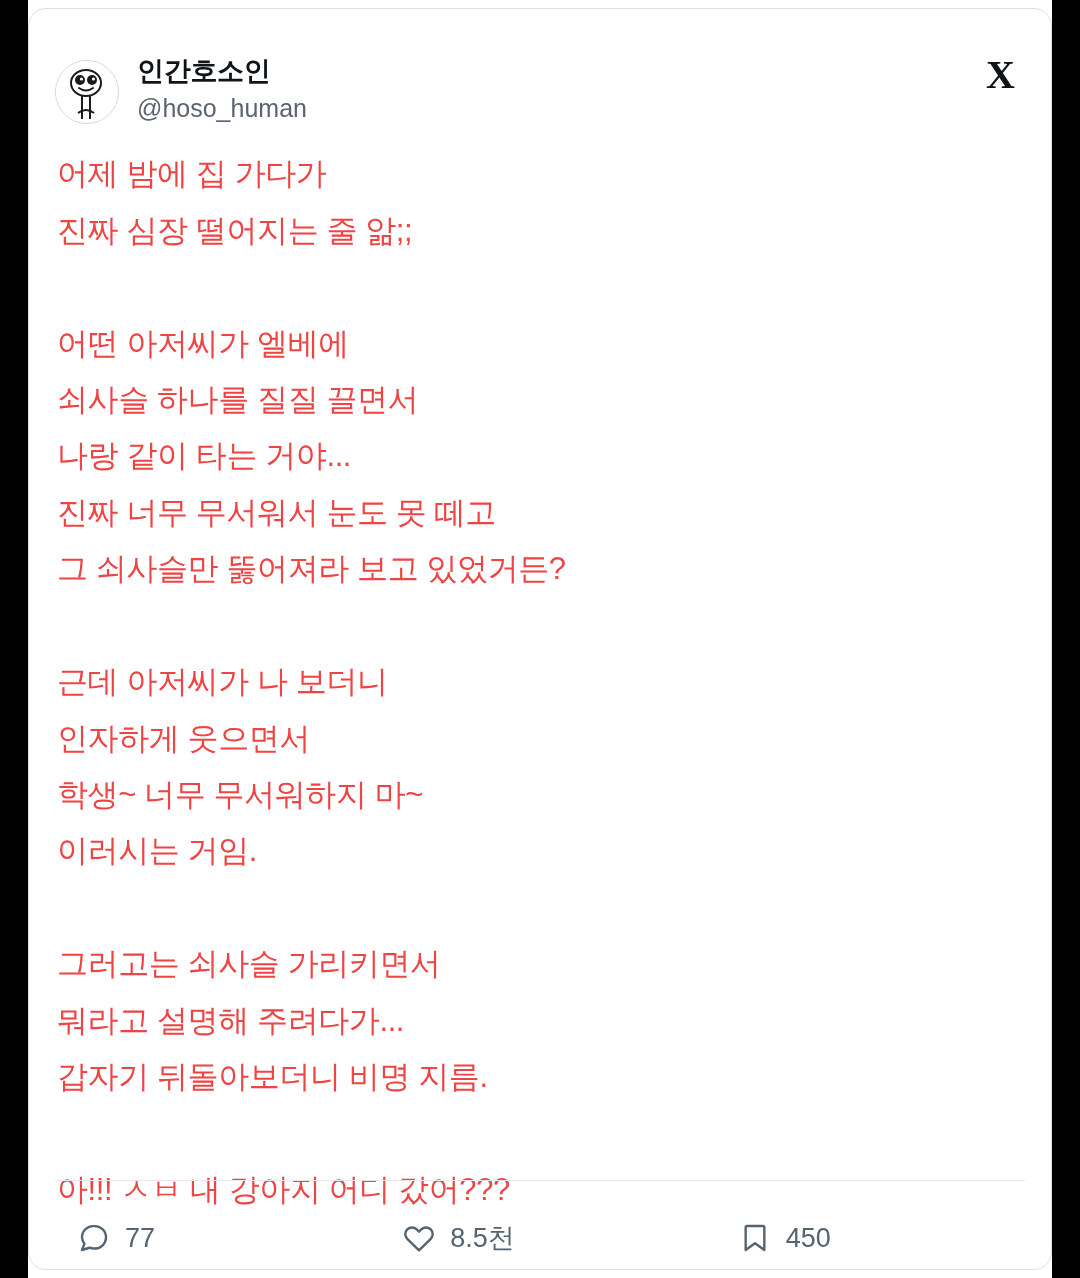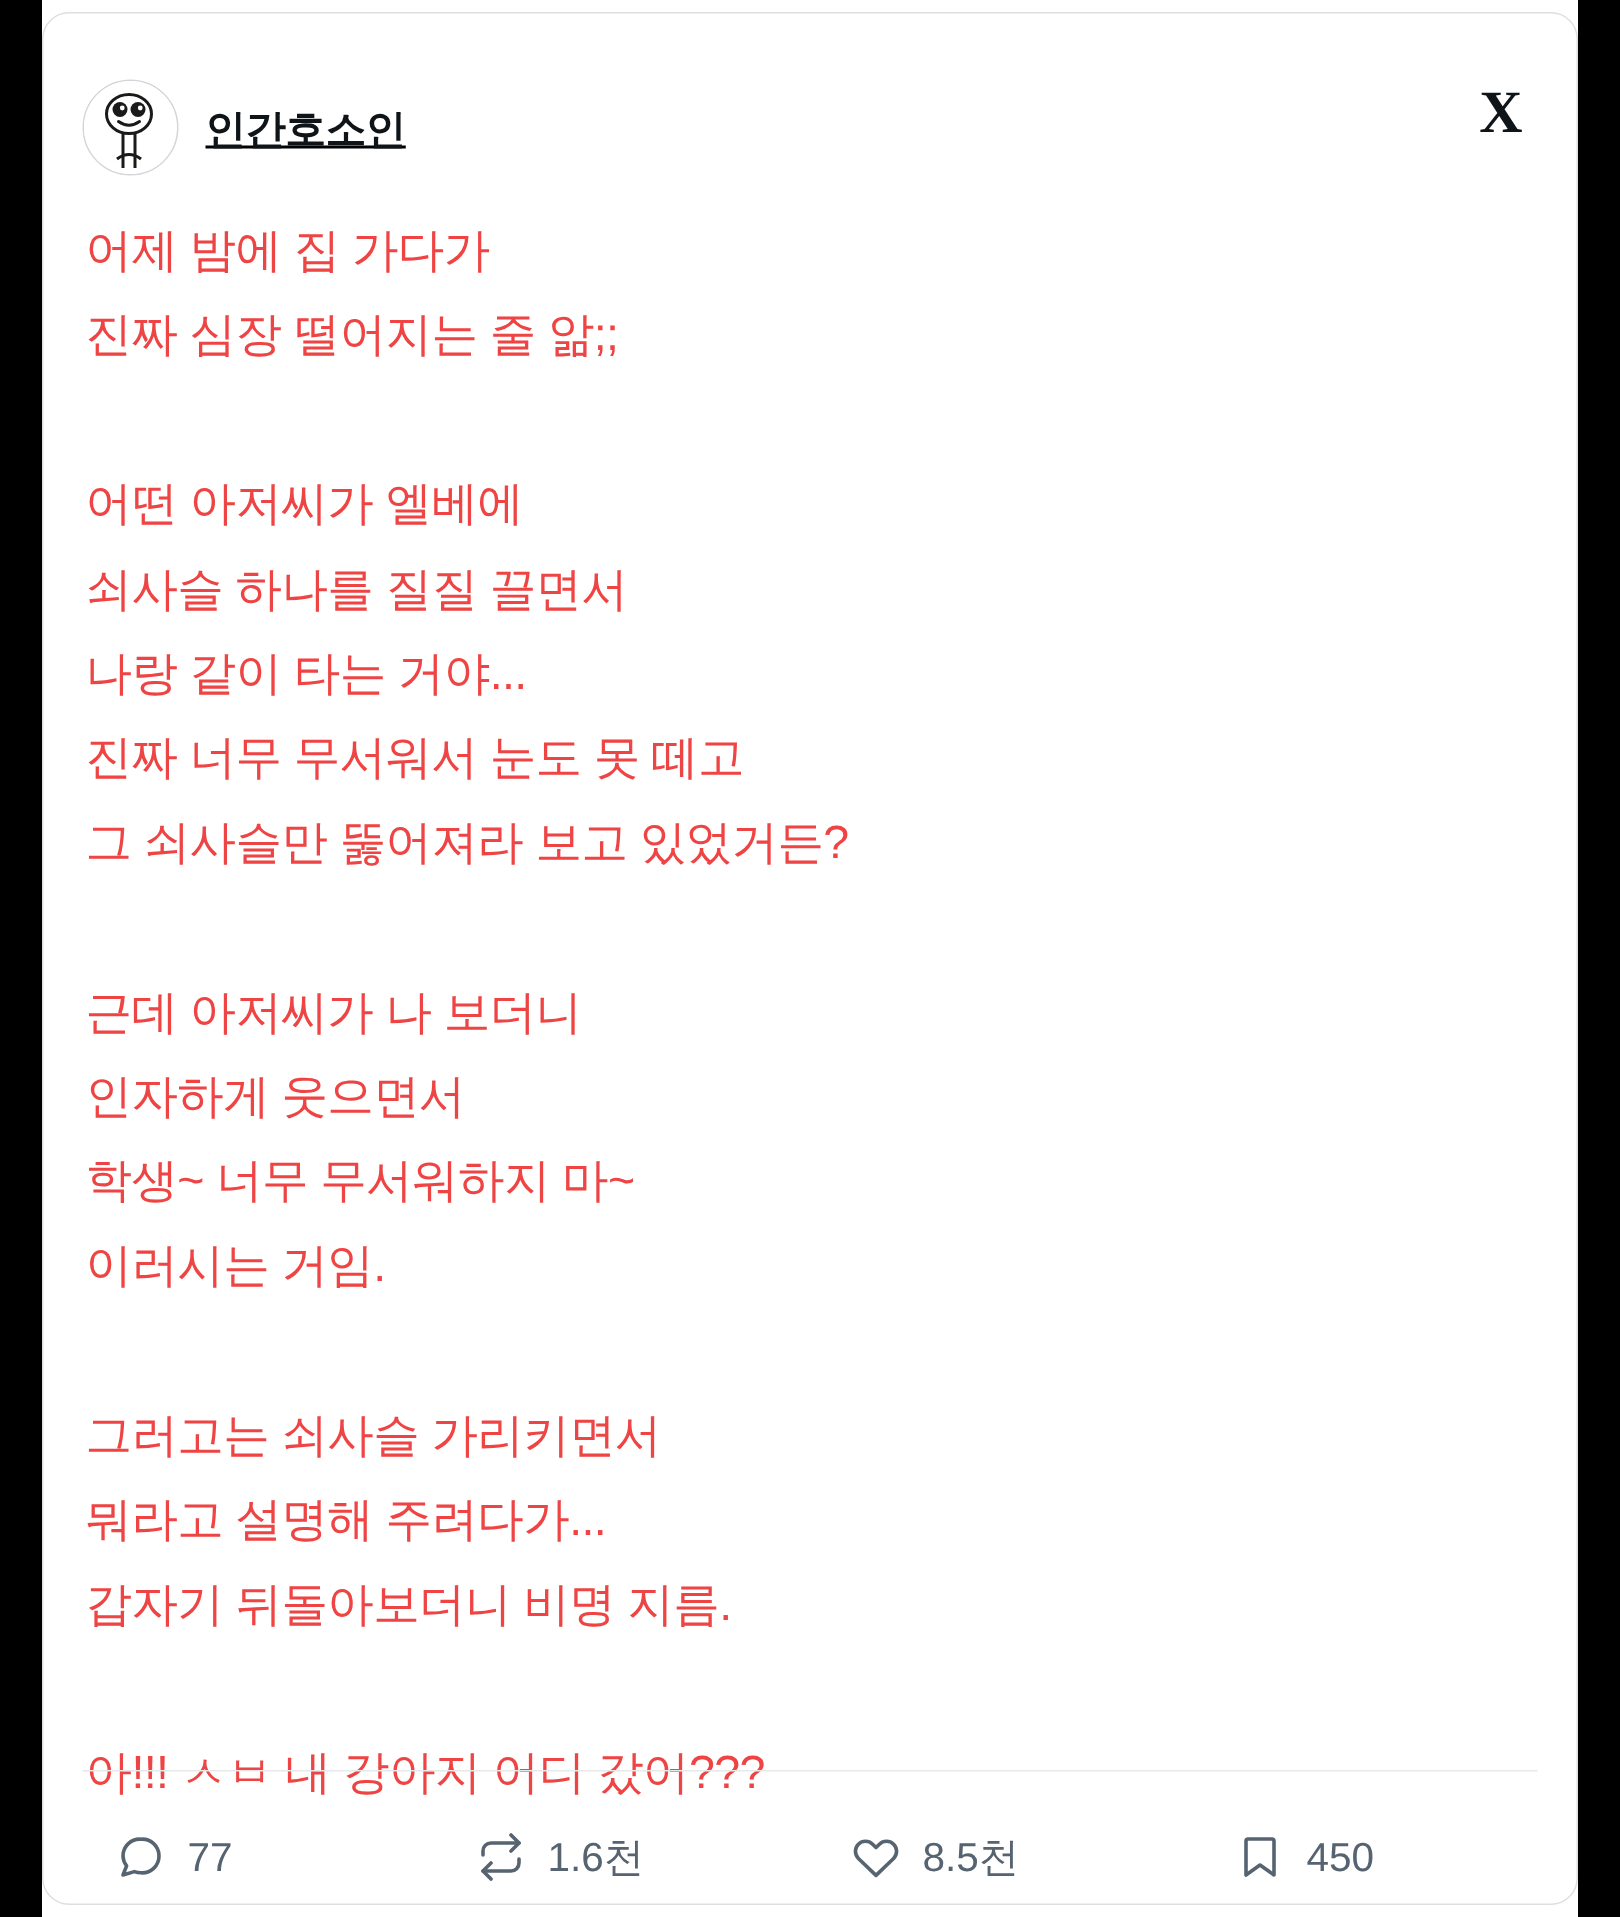--- a/index.html
+++ b/index.html
@@ -42,23 +42,22 @@
     border: 1px solid #dcdfe2;
     border-radius: 18px;
     box-sizing: border-box;
     overflow: hidden;
   }
 
   
   .tweet-header {
     position: relative;
     display: flex;
-    align-items: center;
+    align-items: flex-end;
     padding: 44px 40px 0 26px;
-    text-decoration: underline;
   }
   .avatar {
     width: 62px;
     height: 62px;
     border-radius: 50%;
     border: 1px solid #d2d6da;
     background: #ffffff;
     flex: 0 0 auto;
     position: relative;
     overflow: hidden;
@@ -172,20 +171,21 @@
             <path d="M23 27 Q30 32 37 27" fill="none" stroke="#1a1a1a" stroke-width="2" stroke-linecap="round"></path>
             <path d="M26 34 L26 58" fill="none" stroke="#1a1a1a" stroke-width="2"></path>
             <path d="M34 34 L34 58" fill="none" stroke="#1a1a1a" stroke-width="2"></path>
             <path d="M22 52 Q30 46 38 52" fill="none" stroke="#1a1a1a" stroke-width="2"></path>
           </svg>
         </span>
       </div>
 
       <div class="name-block">
         <div class="display-name">인간호소인</div>
+        <div class="handle">@hoso_human</div>
       </div>
 
       <div class="x-logo">X</div>
     </div>
 
     <div class="tweet-body">어제 밤에 집 가다가
 진짜 심장 떨어지는 줄 앎;;
 
 어떤 아저씨가 엘베에
 쇠사슬 하나를 질질 끌면서
@@ -210,31 +210,20 @@
 
       <div class="action">
         <span class="glyph">
           <svg width="32" height="32" viewBox="0 0 24 24" fill="none" stroke="#566370" stroke-width="1.8">
             <path d="M21 11.5a8.4 8.4 0 0 1-9 8.4 9.3 9.3 0 0 1-3.3-.6L3 21l1.8-4.6A8.2 8.2 0 0 1 3 11.5 8.4 8.4 0 0 1 12 3.1a8.4 8.4 0 0 1 9 8.4z" stroke-linejoin="round"></path>
           </svg>
         </span>
         <span class="count">77</span>
       </div>
 
-      <div class="action">
-        <span class="glyph">
-          <svg width="32" height="32" viewBox="0 0 24 24" fill="none" stroke="#566370" stroke-width="1.8" stroke-linecap="round" stroke-linejoin="round">
-            <polyline points="17 1 21 5 17 9"></polyline>
-            <path d="M3 11V9a4 4 0 0 1 4-4h14"></path>
-            <polyline points="7 23 3 19 7 15"></polyline>
-            <path d="M21 13v2a4 4 0 0 1-4 4H3"></path>
-          </svg>
-        </span>
-        <span class="count">1.6천</span>
-      </div>
 
       <div class="action">
         <span class="glyph">
           <svg width="32" height="32" viewBox="0 0 24 24" fill="none" stroke="#566370" stroke-width="1.8" stroke-linejoin="round">
             <path d="M20.8 5.6a5 5 0 0 0-7.1 0L12 7.3l-1.7-1.7a5 5 0 0 0-7.1 7.1l1.7 1.7L12 21.2l7.1-6.8 1.7-1.7a5 5 0 0 0 0-7.1z"></path>
           </svg>
         </span>
         <span class="count">8.5천</span>
       </div>
 

